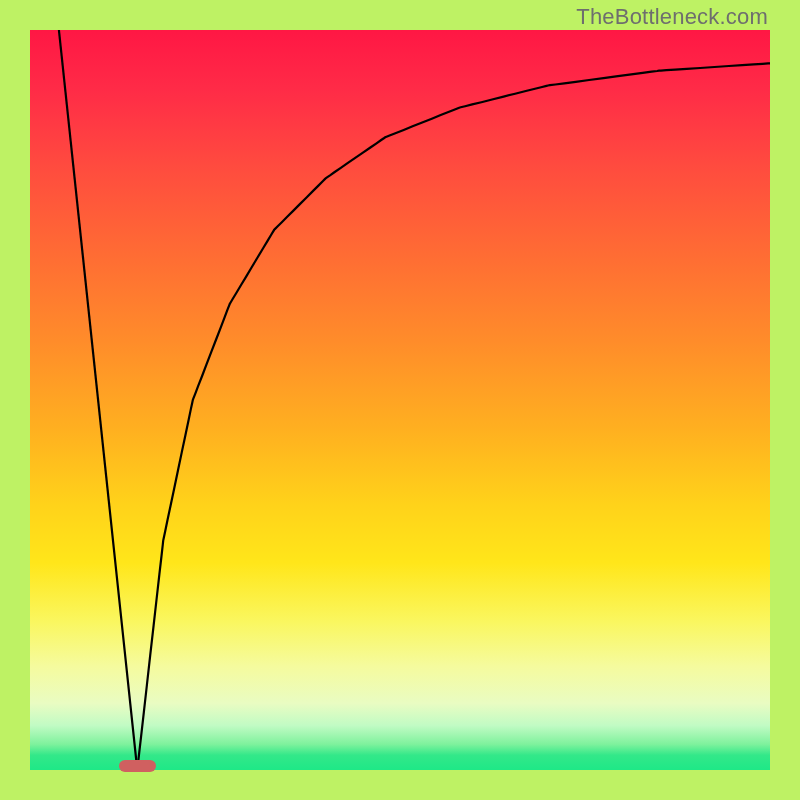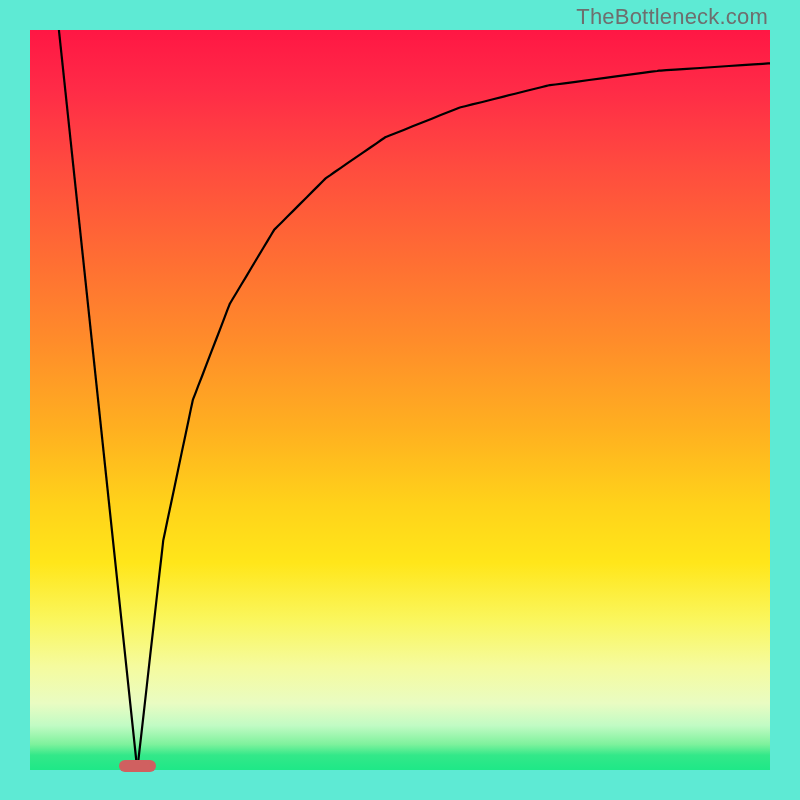--- a/index.html
+++ b/index.html
@@ -7,21 +7,21 @@
     padding: 0;
     width: 800px;
     height: 800px;
     overflow: hidden;
     background: #000;
   }
   .frame {
     position: relative;
     width: 800px;
     height: 800px;
-    background: #5eead4;
+    background: #bef264;
   }
   .plot-area {
     position: absolute;
     left: 30px;
     top: 30px;
     width: 740px;
     height: 740px;
     background: linear-gradient(
       to bottom,
       #ff1744 0%,

